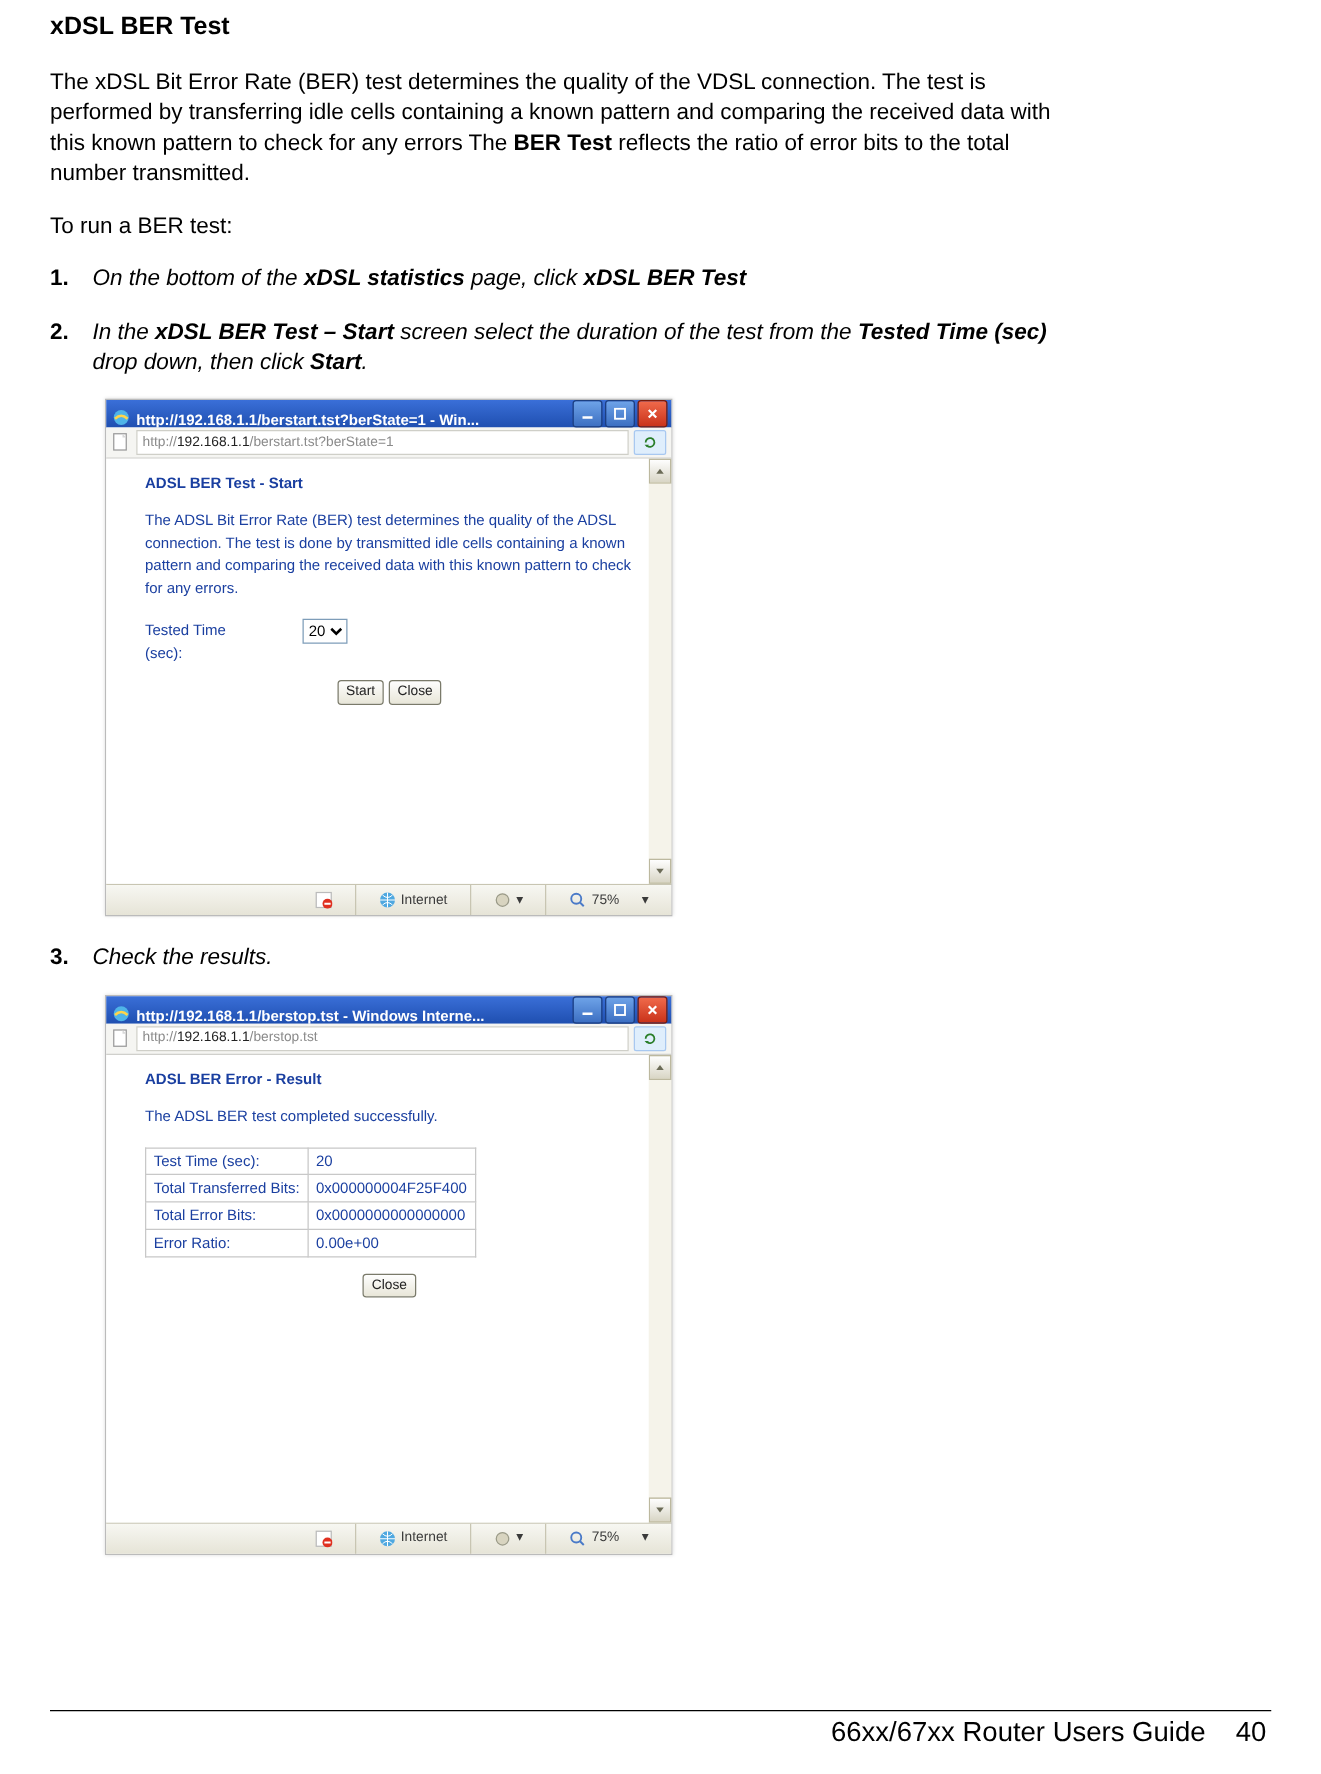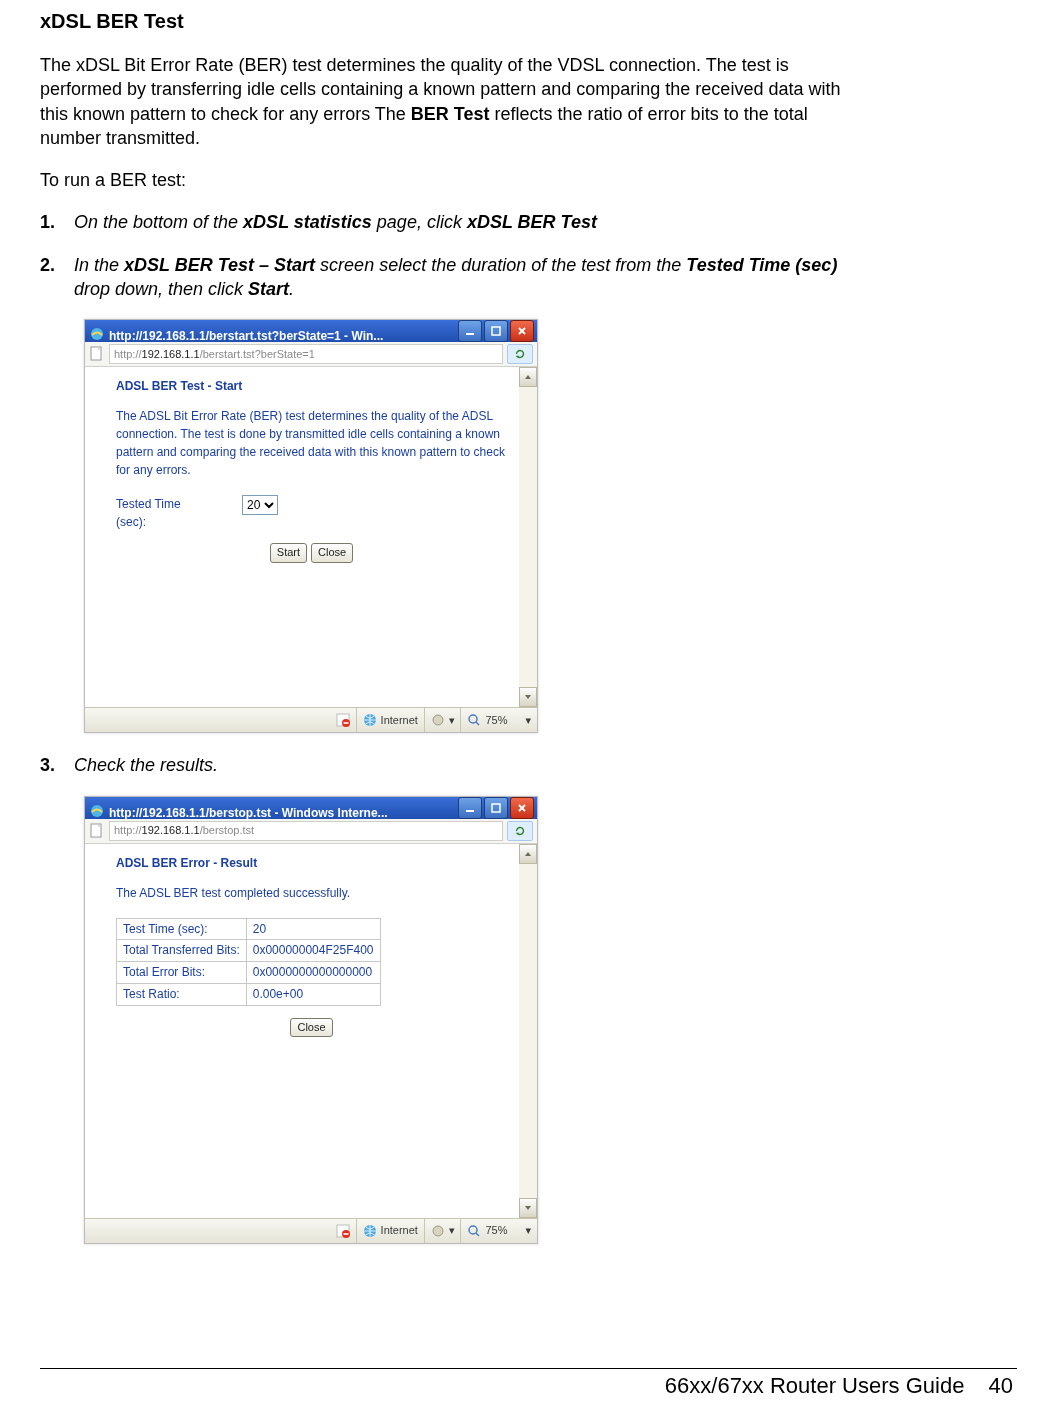--- a/index.html
+++ b/index.html
@@ -43,21 +43,21 @@
   .row1{display:flex;align-items:flex-start;margin-top:6px;gap:36px;}
   .row1 .lbl{width:90px;}
   .row1 select{font:12px Tahoma,Arial,sans-serif;background:#fff;border:1px solid #7e9db9;height:20px;}
   .btnrow{text-align:center;margin-top:12px;}
   .xpbtn{display:inline-block;border:1px solid #7a7a6a;border-radius:3px;background:linear-gradient(#fefefe,#e8e6d8);padding:1px 6px;font:11px/1.4 Tahoma,Arial,sans-serif;color:#222;margin:0 2px;}
   
   .rtable{border-collapse:collapse;margin-top:8px;}
   .rtable td{border:1px solid #c8c8c8;font:12px/1.4 Tahoma,Arial,sans-serif;color:#1a3fa0;padding:2px 6px;white-space:nowrap;}
   
   .status{height:24px;background:linear-gradient(#f7f7f2,#e6e4d7);border-top:1px solid #c8c5b2;display:flex;align-items:center;font:11px/1 Tahoma,Arial,sans-serif;color:#3a3a3a;}
-  .status .seg{display:flex;align-items:center;border-left:1px solid #c8c5b2;height:100%;padding:0 6px;gap:4px;}
+  .status .seg{display:flex;align-items:center;border-left:1px solid #c8c5b2;height:100%;padding:0 18px;gap:4px;}
   .status .segfirst{border-left:none;flex:1;justify-content:flex-end;}
   .status svg{display:block;}
   
   .foot-line{position:absolute;bottom:60px;left:40px;right:40px;height:1px;background:#000;}
   .footer{position:absolute;bottom:30px;right:44px;font-size:22px;}
   .footer .pg{margin-left:18px;}
 </style>
 </head>
 <body>
 
@@ -267,21 +267,21 @@
                   </tr>
               <tr>
                     <td>Total Transferred Bits:</td>
                     <td>0x000000004F25F400</td>
                   </tr>
               <tr>
                     <td>Total Error Bits:</td>
                     <td>0x0000000000000000</td>
                   </tr>
               <tr>
-                    <td>Test Ratio:</td>
+                    <td>Error Ratio:</td>
                     <td>0.00e+00</td>
                   </tr>
             </tbody>
               </table>
             <div class="btnrow">
               <span class="xpbtn">Close</span>
             </div>
           </div>
         </div>
         <div class="scroll">

